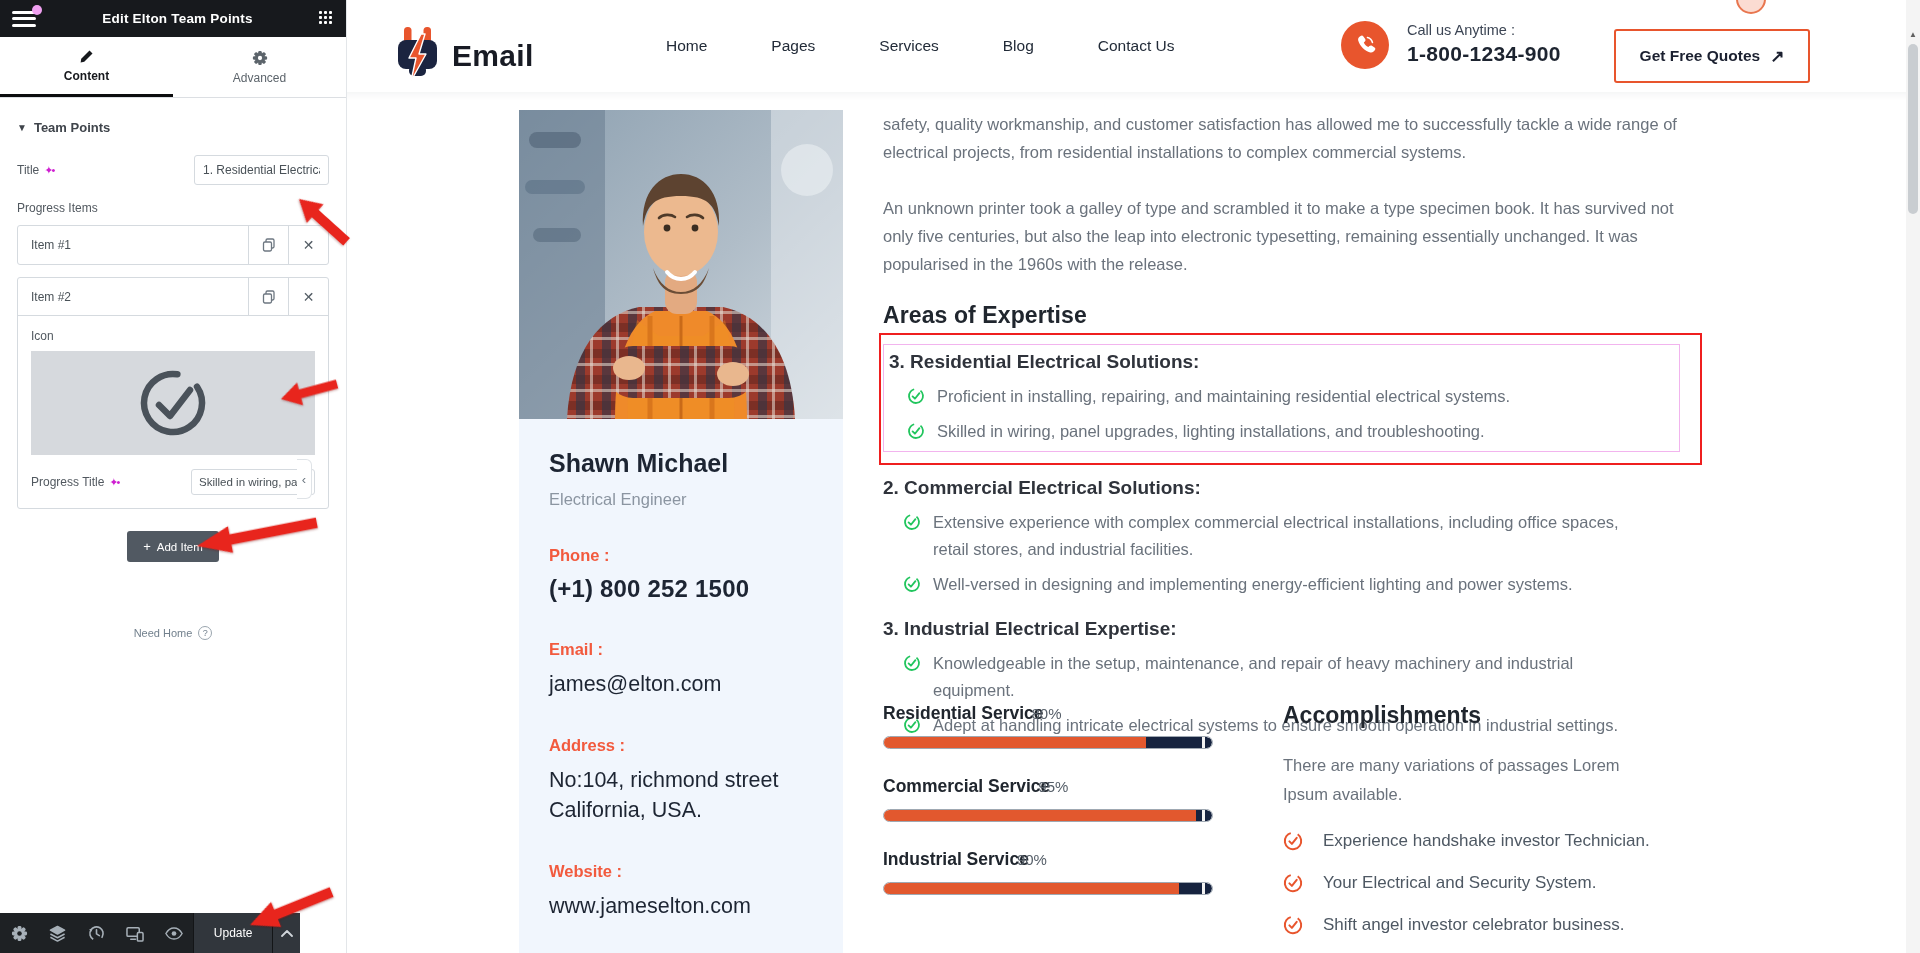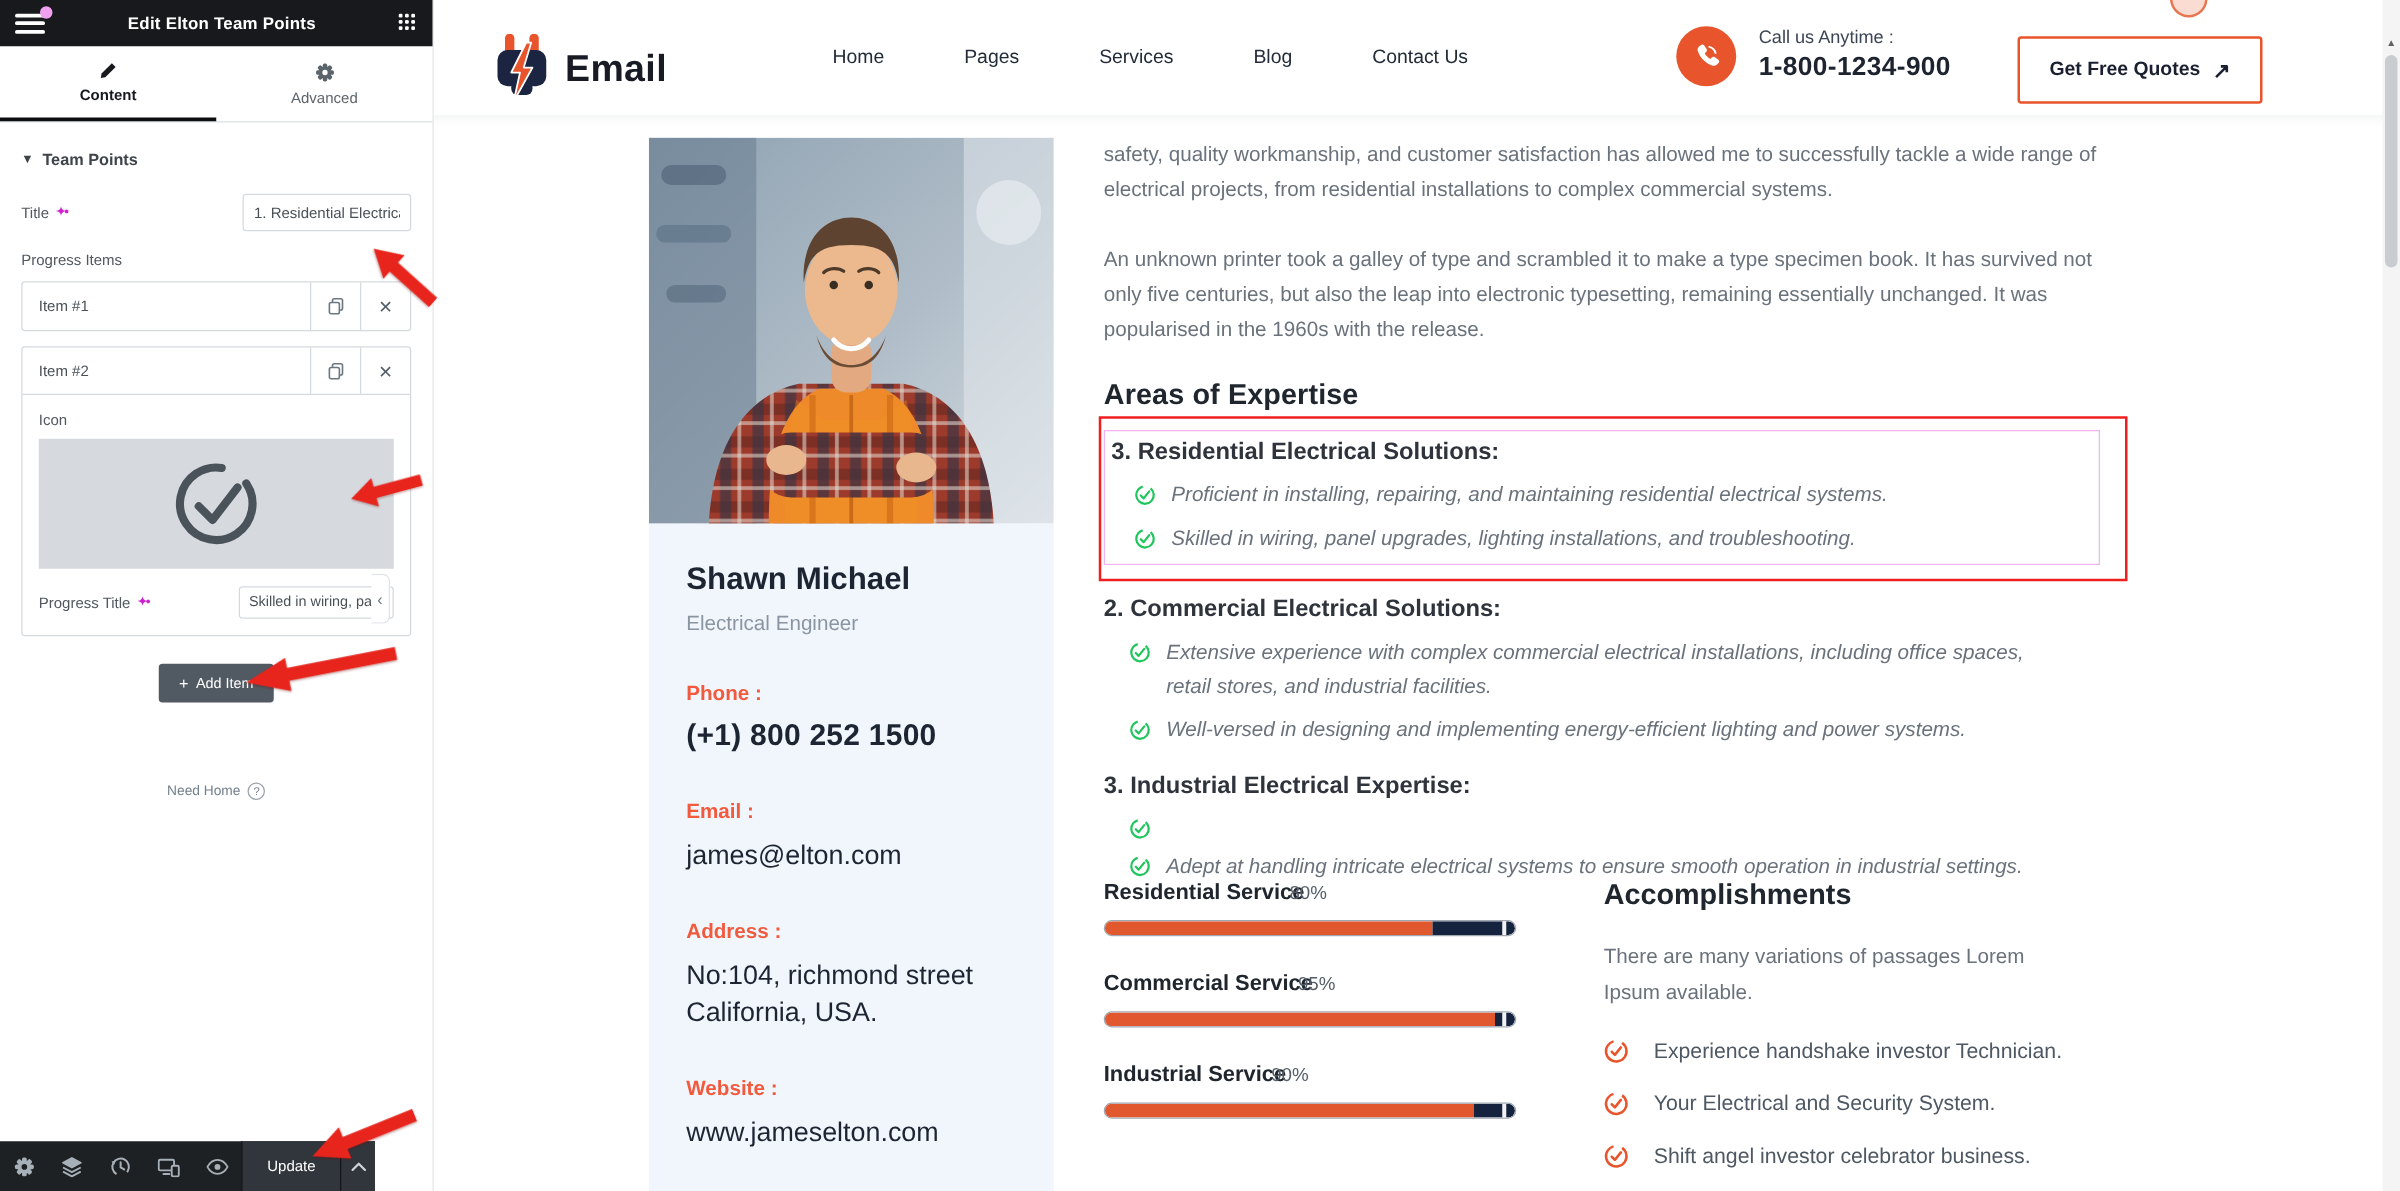--- a/index.html
+++ b/index.html
@@ -97,21 +97,21 @@
 
   
   .article-col { position:absolute; left:583px; top:110px; width:812px; }
   .body-p { font-size:16.5px; color:#6a727c; line-height:28px; }
   .body-p + .body-p { margin-top:28px; }
   .h2 { font-size:23px; font-weight:600; color:#20262e; margin-top:24px; letter-spacing:.1px; }
 
   .widget-box { position:relative; margin:4px 0 0 -4px; width:823px; border:2px solid #ef1f1f; padding:16px 20px 18px 6px; }
   .widget-box::after { content:""; position:absolute; left:2px; top:9px; right:20px; bottom:11px; border:1px solid #f2b4ee; pointer-events:none; }
   .exp-title { font-size:19px; font-weight:600; color:#2f333b; }
-  .bullets { margin-top:10px;font-style:italic; }
+  .bullets { margin-top:10px; }
   .bullet { display:flex; align-items:flex-start; gap:12px; padding-left:20px; margin-top:8px; }
   .bullet .b-ic { flex:0 0 18px; margin-top:4px; }
   .bullet .b-tx { font-size:16.5px; color:#6a727c; line-height:27px; max-width:700px; }
   .exp-sec { margin-top:12px; }
 
   
   .progress-block { position:absolute; left:583px; top:703px; width:330px; }
   .prog-row { margin-bottom:27px; }
   .prog-label { font-size:17.5px; font-weight:600; color:#20262e; white-space:nowrap; }
   .prog-pct { font-size:15px; font-weight:400; color:#555e68; margin-left:-12px; }
@@ -460,20 +460,21 @@
       </div>
 
       <div class="exp-sec" style="margin-top:20px">
         <div class="exp-title">3. Industrial Electrical Expertise:</div>
         <div class="bullets">
           <div class="bullet">
             <svg class="b-ic" width="18" height="18" viewBox="0 0 18 18">
                 <circle cx="9" cy="9" r="7" fill="none" stroke="#21c55d" stroke-width="1.8" stroke-dasharray="37 8" transform="rotate(-50 9 9)"></circle>
                 <path d="M5.6 9.4l2.3 2.3 4.5-5.6" fill="none" stroke="#21c55d" stroke-width="1.8" stroke-linecap="round" stroke-linejoin="round"></path>
               </svg>
+            <span class="b-tx">Knowledgeable in the setup, maintenance, and repair of heavy machinery and industrial equipment.</span>
           </div>
           <div class="bullet">
             <svg class="b-ic" width="18" height="18" viewBox="0 0 18 18">
                 <circle cx="9" cy="9" r="7" fill="none" stroke="#21c55d" stroke-width="1.8" stroke-dasharray="37 8" transform="rotate(-50 9 9)"></circle>
                 <path d="M5.6 9.4l2.3 2.3 4.5-5.6" fill="none" stroke="#21c55d" stroke-width="1.8" stroke-linecap="round" stroke-linejoin="round"></path>
               </svg>
             <span class="b-tx">Adept at handling intricate electrical systems to ensure smooth operation in industrial settings.</span>
           </div>
         </div>
       </div>

